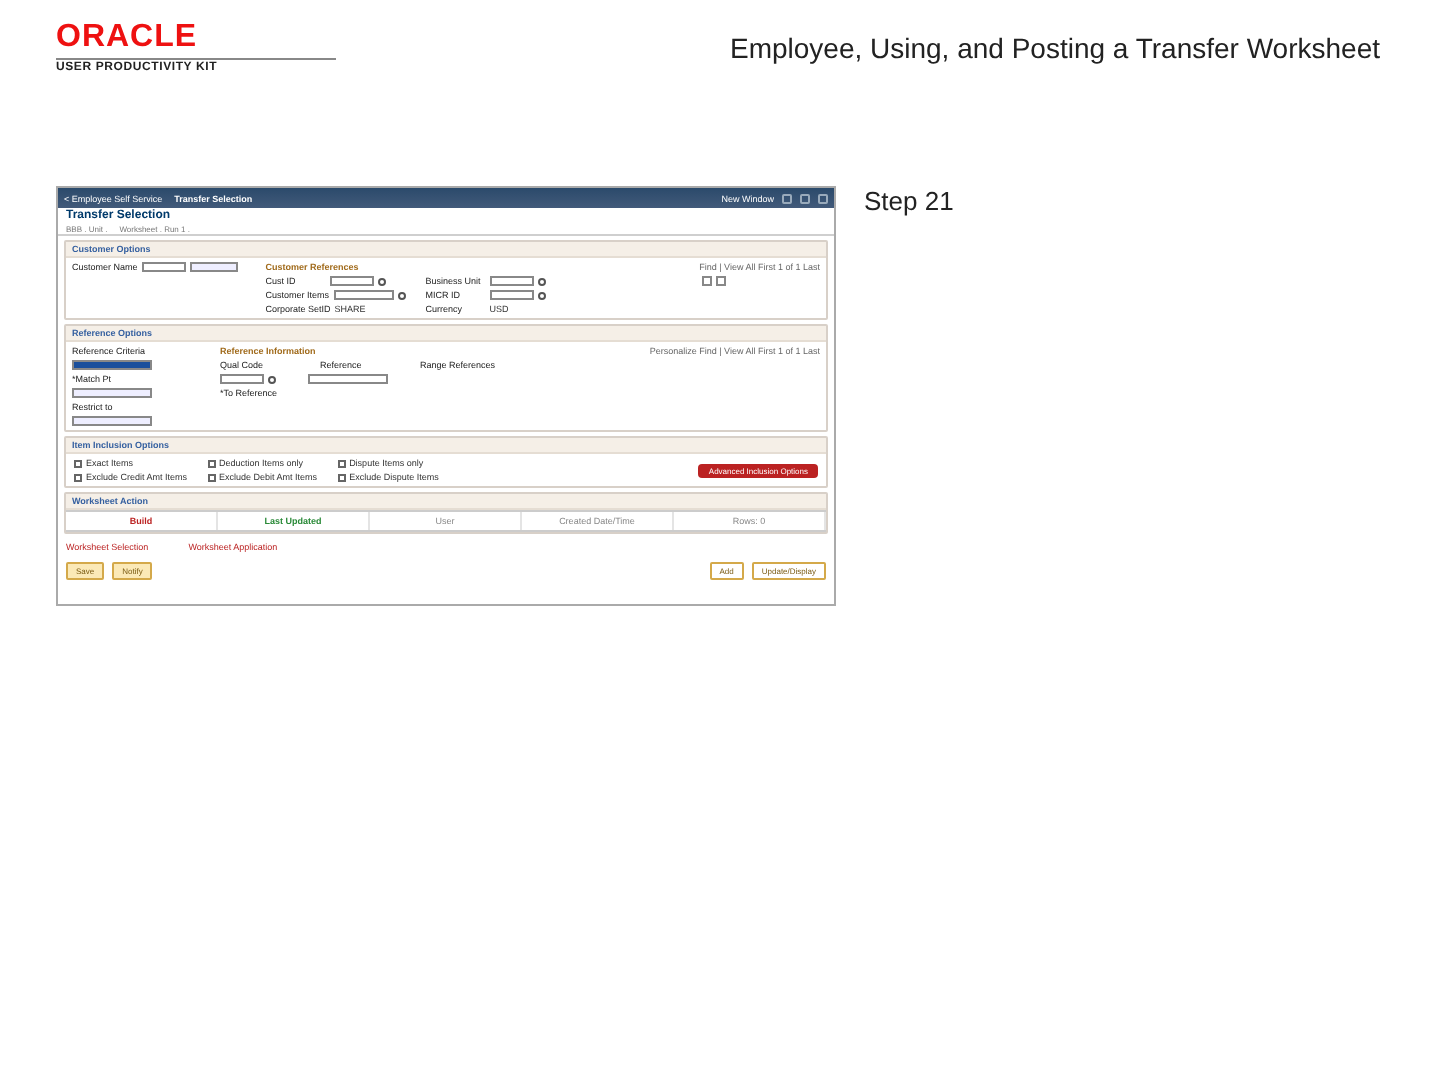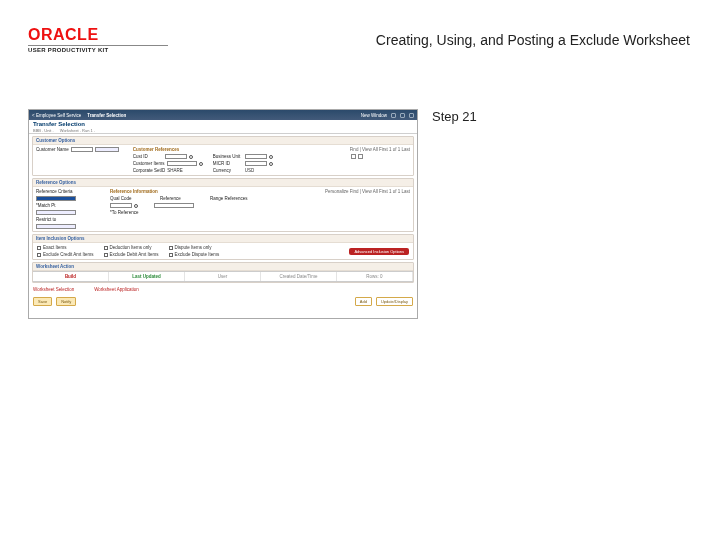--- a/index.html
+++ b/index.html
@@ -7,21 +7,21 @@
     font-family: Arial, Helvetica, sans-serif;
     background: #fff;
     width: 720px;
     height: 540px;
     position: relative;
     color: #222;
   }
   .header {
     display: flex;
     align-items: flex-start;
-    padding: 26px 20px 6px 28px;
+    padding: 10px 20px 6px 28px;
   }
   .logo-block {
     width: 140px;
   }
   .oracle-logo {
     font-weight: 900;
     font-size: 16px;
     color: #e11;
     letter-spacing: 0.5px;
   }
@@ -121,21 +121,21 @@
   .step-body b { font-weight: 700; }
 </style>
 </head>
 <body>
 
 <div class="header">
   <div class="logo-block">
     <div class="oracle-logo">ORACLE</div>
     <div class="upk-sub">USER PRODUCTIVITY KIT</div>
   </div>
-  <div class="doc-title">Creating, Using, and Posting a Exclude Worksheet</div>
+  <div class="doc-title">Employee, Using, and Posting a Transfer Worksheet</div>
 </div>
 
 <div class="content">
 
   <div class="thumb">
     <div class="t-hdr">
       <div class="left">
         <span>&lt; Employee Self Service</span>
         <span style="font-weight:700">Transfer Selection</span>
       </div>

